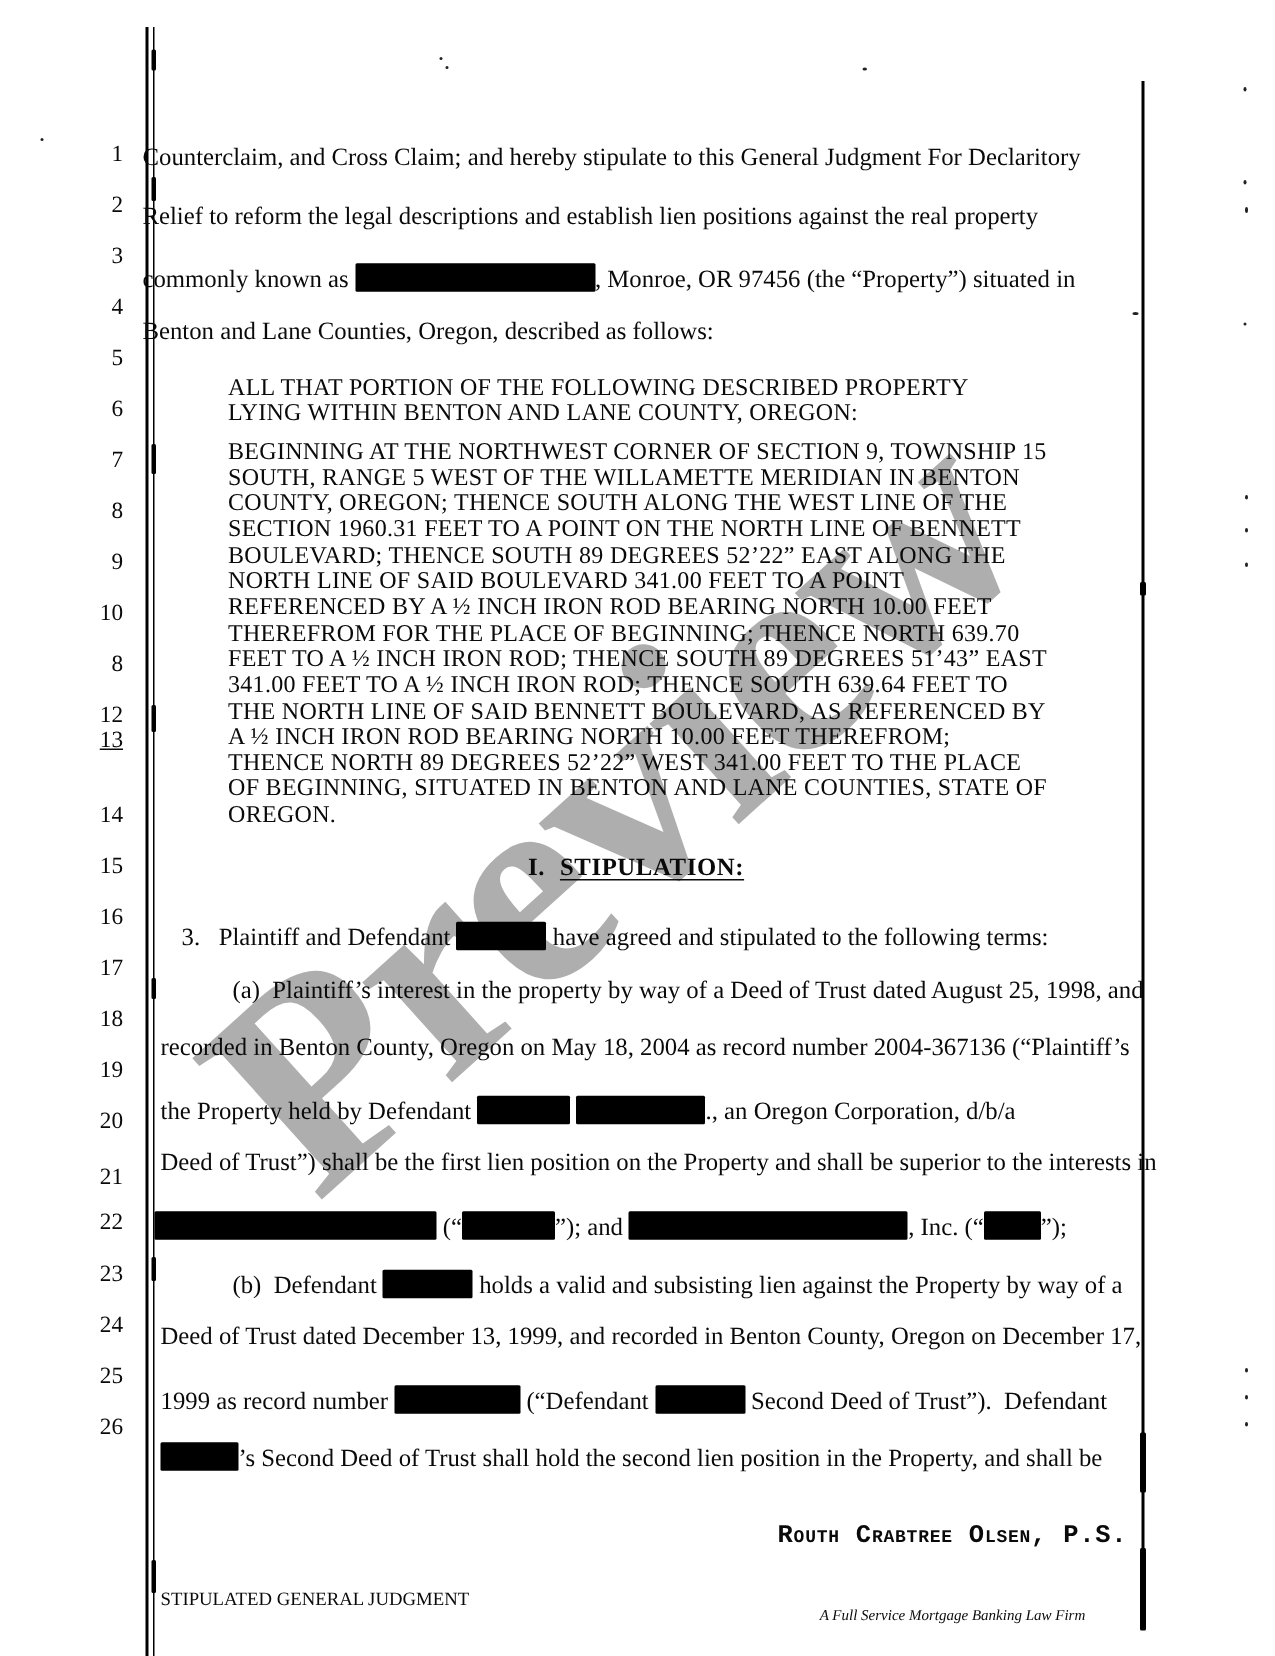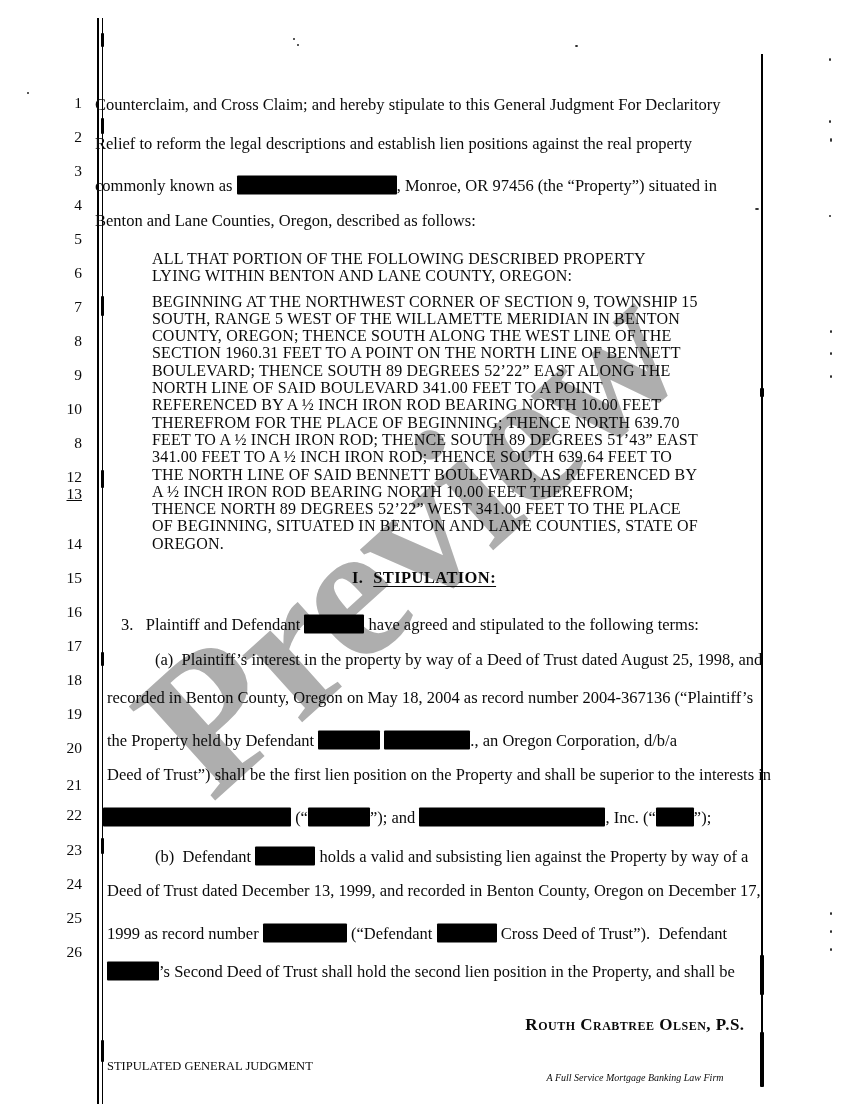--- a/index.html
+++ b/index.html
@@ -44,21 +44,21 @@
   #stip{left:107px;top:611px;font-size:16.5px;}
   .redact{
     display:inline-block;height:19px;background:#000;
     transform:translateY(3.5px);border-radius:1px;
   }
   
   #firm{
     position:absolute;left:480px;top:979px;width:310px;text-align:center;
     white-space:pre;z-index:1;
   }
-  .firm-name{font-size:17px;font-weight:bold;font-variant:small-caps;letter-spacing:.5px;line-height:20px;}
+  .firm-name{font-size:17px;font-weight:bold;font-variant:small-caps;letter-spacing:.5px;line-height:20px;font-family:Liberation Mono, monospace;}
   .firm-tagline{font-size:10px;font-style:italic;line-height:13px;}
   #doc-id{
     position:absolute;left:107px;top:1020px;font-size:12.5px;line-height:18.5px;
     z-index:1;white-space:pre;
   }
 </style>
 </head>
 <body>
 
 <div class="page">
@@ -162,21 +162,21 @@
 
   <div class="content ds" id="stip">
       <div class="tline" style="margin-left: 14px;"><span>3.   Plaintiff and Defendant </span><span class="redact" style="width: 60px;"></span><span> have agreed and stipulated to the following terms:</span></div>
       <div class="tline" style="margin-left: 48px;"><span>(a)  Plaintiff’s interest in the property by way of a Deed of Trust dated August 25, 1998, and</span></div>
       <div class="tline"><span>recorded in Benton County, Oregon on May 18, 2004 as record number 2004-367136 (“Plaintiff’s</span></div>
       <div class="tline"><span>the Property held by Defendant </span><span class="redact" style="width: 62px;"></span><span> </span><span class="redact" style="width: 86px;"></span><span>., an Oregon Corporation, d/b/a</span></div>
       <div class="tline"><span>Deed of Trust”) shall be the first lien position on the Property and shall be superior to the interests in</span></div>
       <div class="tline" style="margin-left: -4px;"><span class="redact" style="width: 188px;"></span><span> (“</span><span class="redact" style="width: 62px;"></span><span>”); and </span><span class="redact" style="width: 186px;"></span><span>, Inc. (“</span><span class="redact" style="width: 38px;"></span><span>”);</span></div>
       <div class="tline" style="margin-left: 48px;"><span>(b)  Defendant </span><span class="redact" style="width: 60px;"></span><span> holds a valid and subsisting lien against the Property by way of a</span></div>
       <div class="tline"><span>Deed of Trust dated December 13, 1999, and recorded in Benton County, Oregon on December 17,</span></div>
-      <div class="tline"><span>1999 as record number </span><span class="redact" style="width: 84px;"></span><span> (“Defendant </span><span class="redact" style="width: 60px;"></span><span> Cross Deed of Trust”).  Defendant</span></div>
+      <div class="tline"><span>1999 as record number </span><span class="redact" style="width: 84px;"></span><span> (“Defendant </span><span class="redact" style="width: 60px;"></span><span> Second Deed of Trust”).  Defendant</span></div>
       <div class="tline"><span class="redact" style="width: 52px;"></span><span>’s Second Deed of Trust shall hold the second lien position in the Property, and shall be</span></div>
     </div>
 
   <div id="firm">
     <div class="firm-name">Routh Crabtree Olsen, P.S.</div>
     <div class="firm-tagline">A Full Service Mortgage Banking Law Firm</div>
     
     
     
     

